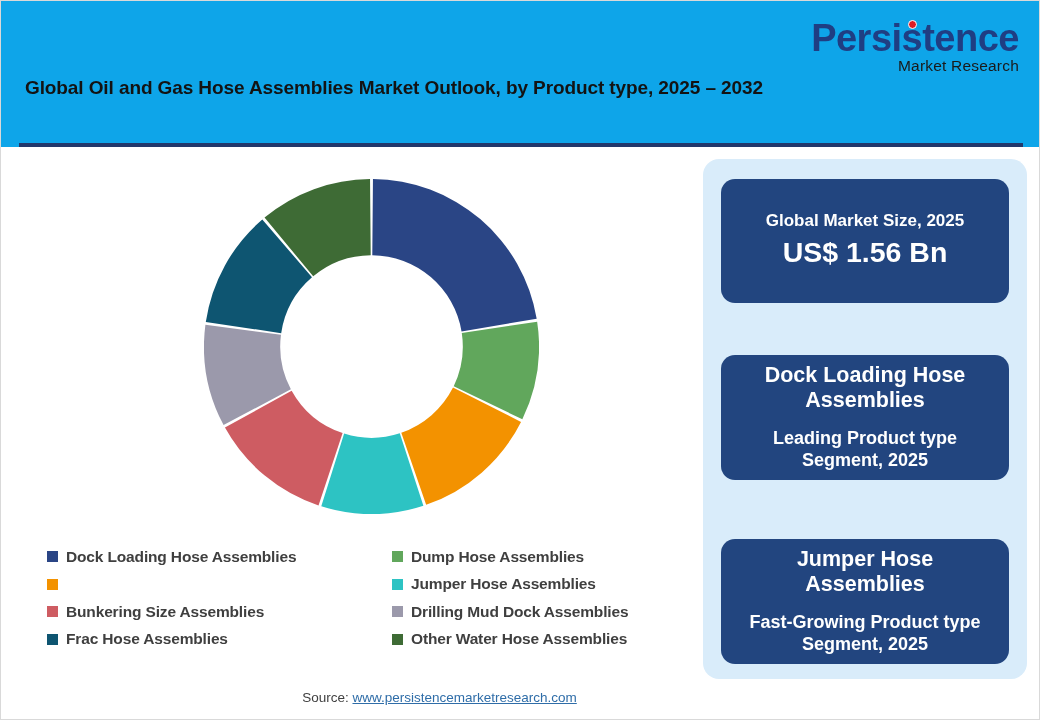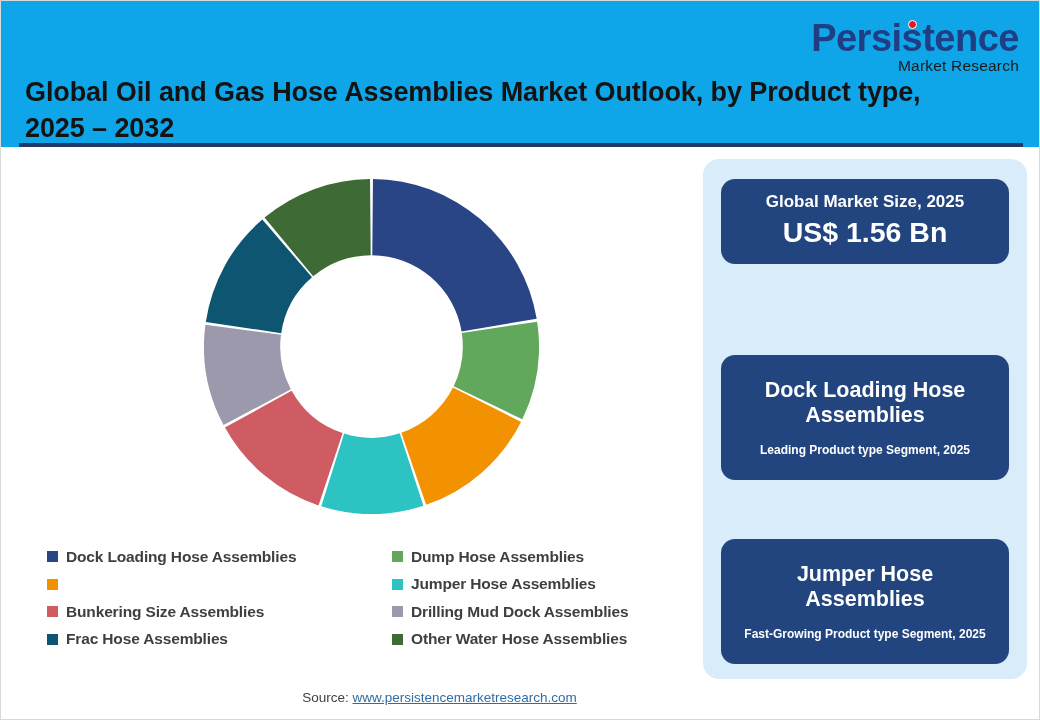--- a/index.html
+++ b/index.html
@@ -49,21 +49,21 @@
     font-size: 15.5px;
     font-weight: normal;
     color: #1a1a1a;
     letter-spacing: 0.2px;
     margin-top: 1px;
   }
   #page-title {
     position: absolute;
     left: 24px; top: 74px;
     width: 930px;
-    font-size: 27px;
+    font-size: 19px;
     font-weight: bold;
     color: #131313;
     line-height: 1.32;
     letter-spacing: -0.1px;
   }
   #header-rule {
     position: absolute;
     left: 18px; top: 142px;
     width: 1004px; height: 4px;
     background: #22386b;
@@ -125,42 +125,42 @@
     background: #22457f;
     border-radius: 14px;
     color: #ffffff;
     text-align: center;
     padding: 10px 14px;
     display: flex;
     flex-direction: column;
     justify-content: center;
     align-items: center;
   }
-  #card-market-size { top: 20px; height: 85px; }
+  #card-market-size { top: 20px; height: 124px; }
   #card-leading     { top: 196px; height: 125px; }
   #card-fastest     { top: 380px; height: 125px; }
 
   .card-kicker {
     font-size: 17px;
     font-weight: bold;
     line-height: 1.2;
   }
   .card-value {
     font-size: 28.5px;
     font-weight: bold;
     line-height: 1.25;
     margin-top: 3px;
   }
   .card-title {
     font-size: 21.5px;
     font-weight: bold;
     line-height: 1.16;
   }
   .card-sub {
-    font-size: 12px;
+    font-size: 18px;
     font-weight: bold;
     line-height: 1.22;
     margin-top: 15px;
   }
 
   
   #footer {
     position: absolute;
     left: 0; bottom: 14px;
     width: 877px;

